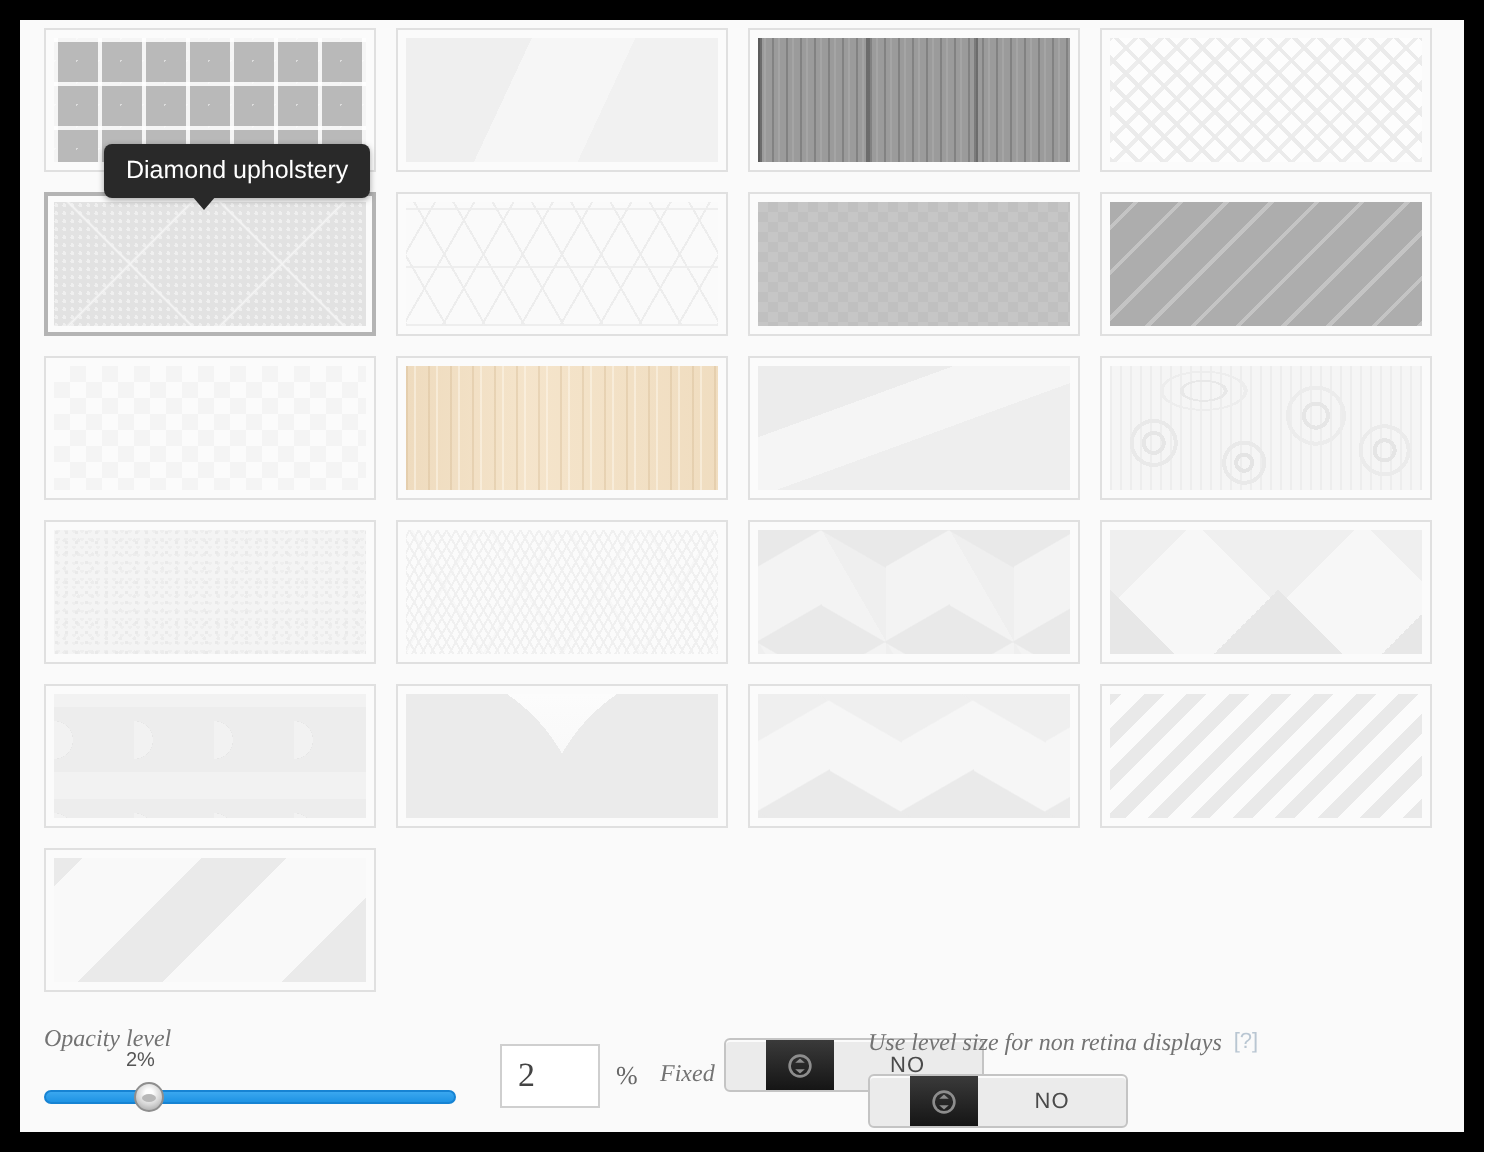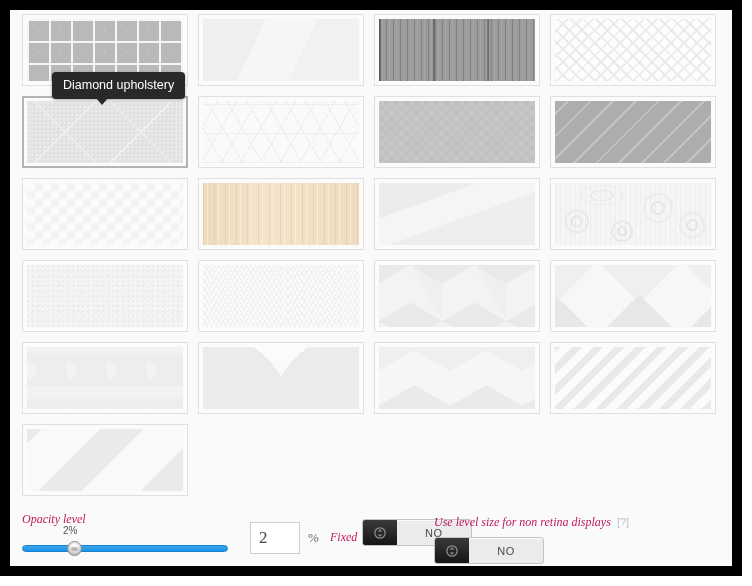--- a/index.html
+++ b/index.html
@@ -254,21 +254,21 @@
     position: absolute;
     left: 0;
     top: 492px;
     width: 722px;
     height: 64px;
   }
   .ctrl-label {
     font-family: "Liberation Serif", serif;
     font-style: italic;
     font-size: 12px;
-    color: #be185d;
+    color: #737373;
     white-space: nowrap;
   }
 
   
   #opacity-group {
     position: absolute;
     left: 12px;
     top: 10px;
     width: 214px;
   }
@@ -356,20 +356,21 @@
     align-items: stretch;
     margin-top: 7px;
     height: 27px;
     border: 1px solid #c4c4c4;
     border-radius: 3px;
     background: #ebebeb;
     box-sizing: border-box;
     cursor: pointer;
     overflow: hidden;
     box-shadow: inset 0 1px 0 rgba(255,255,255,.8);
+    padding-left: 20px;
   }
   .toggle-knob {
     width: 34px;
     background: linear-gradient(#3a3a3a, #151515);
     display: flex;
     align-items: center;
     justify-content: center;
   }
   .toggle-knob svg { display: block; }
   .toggle-state {

